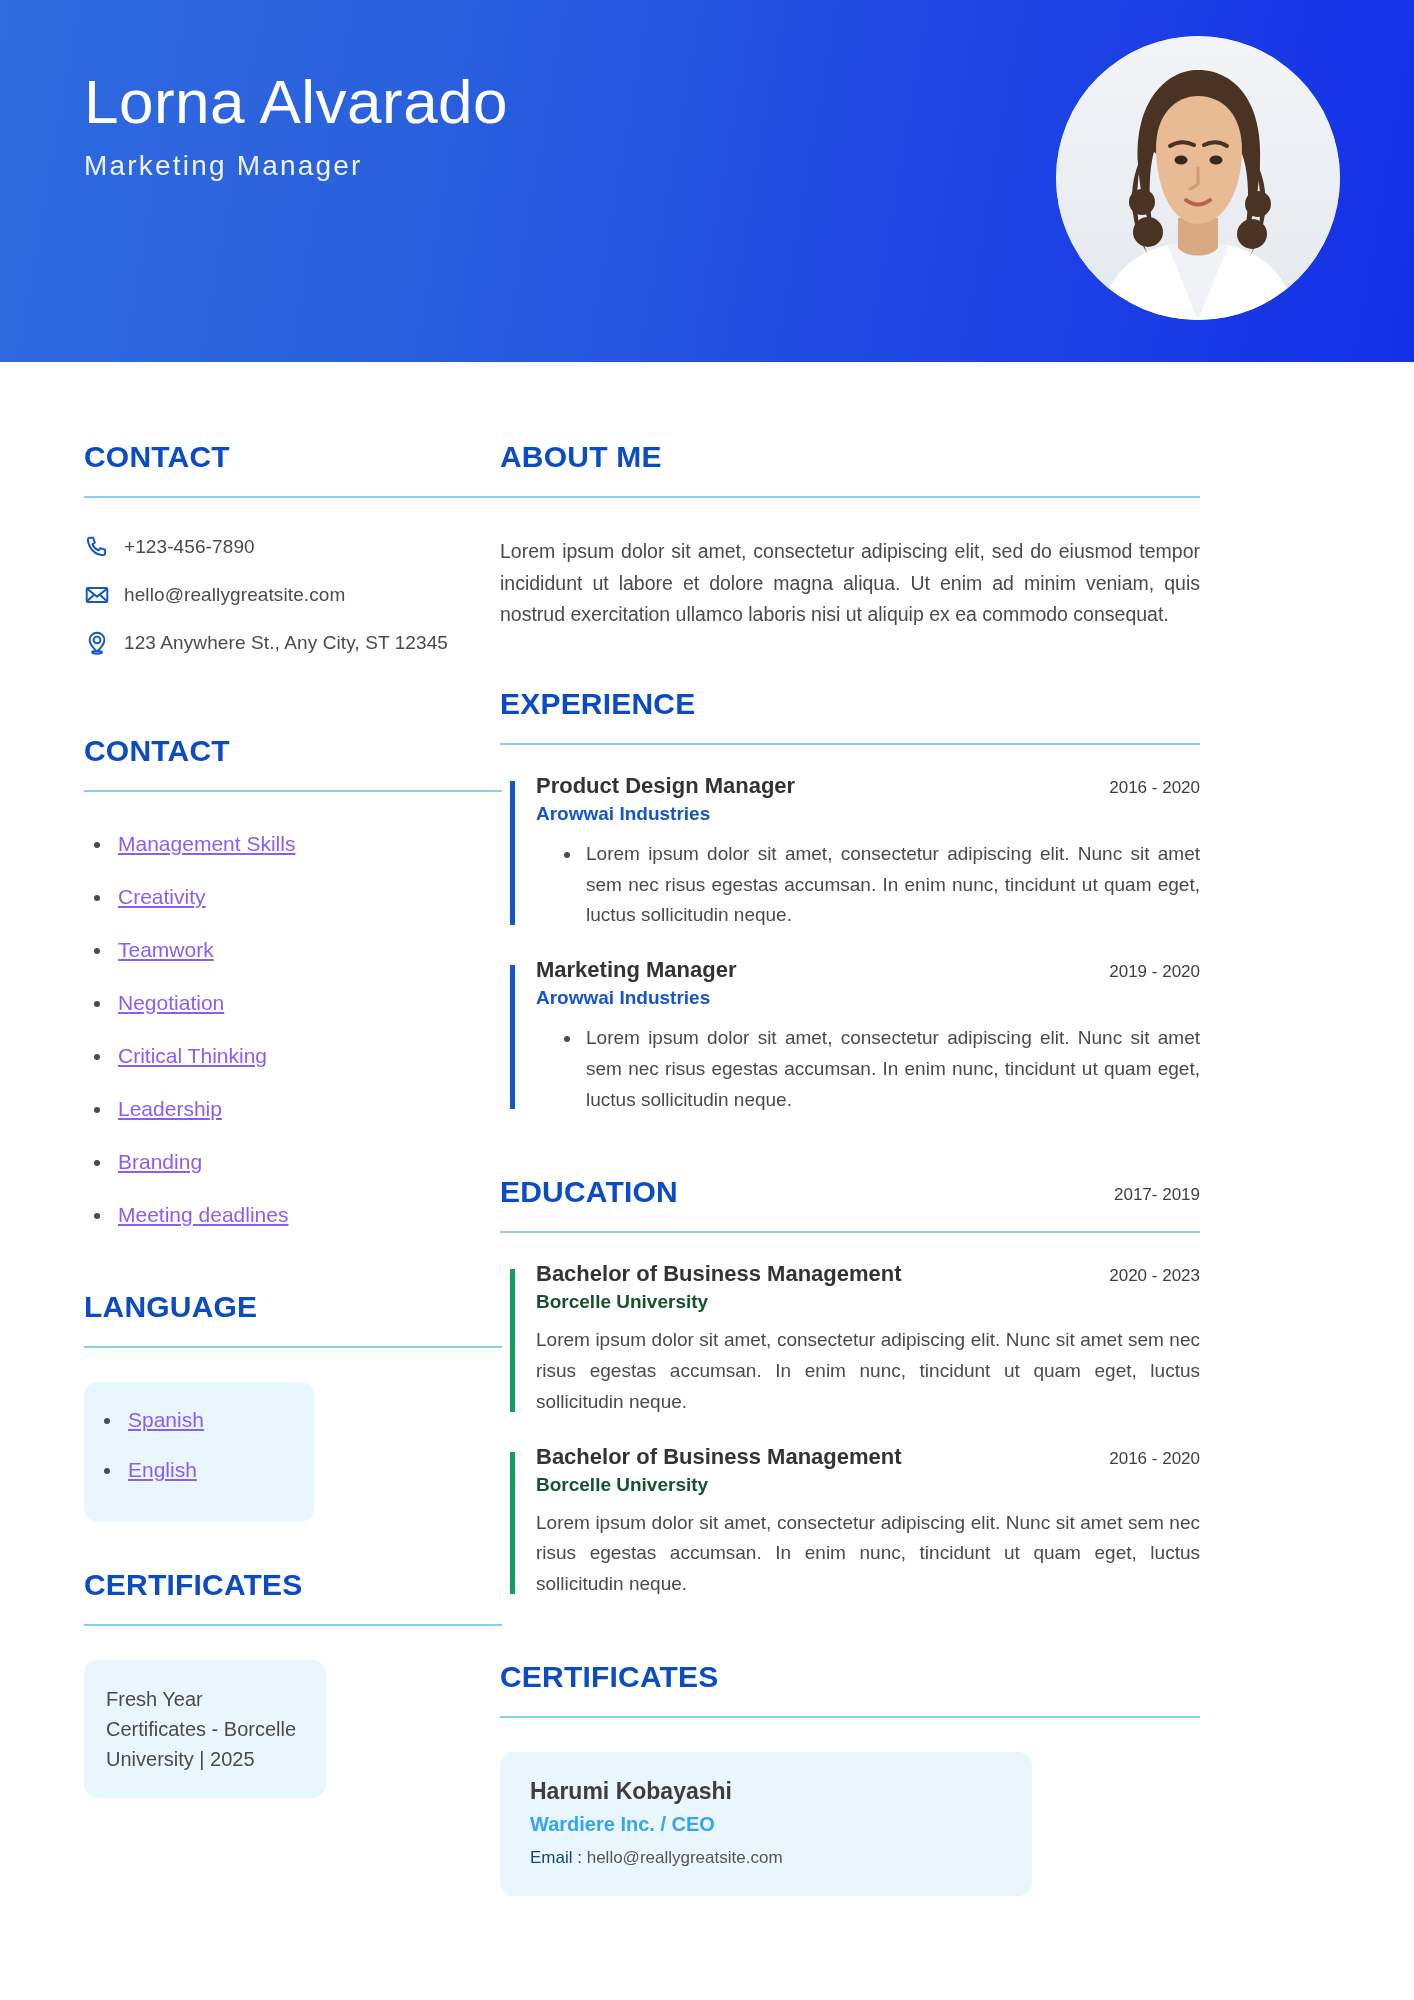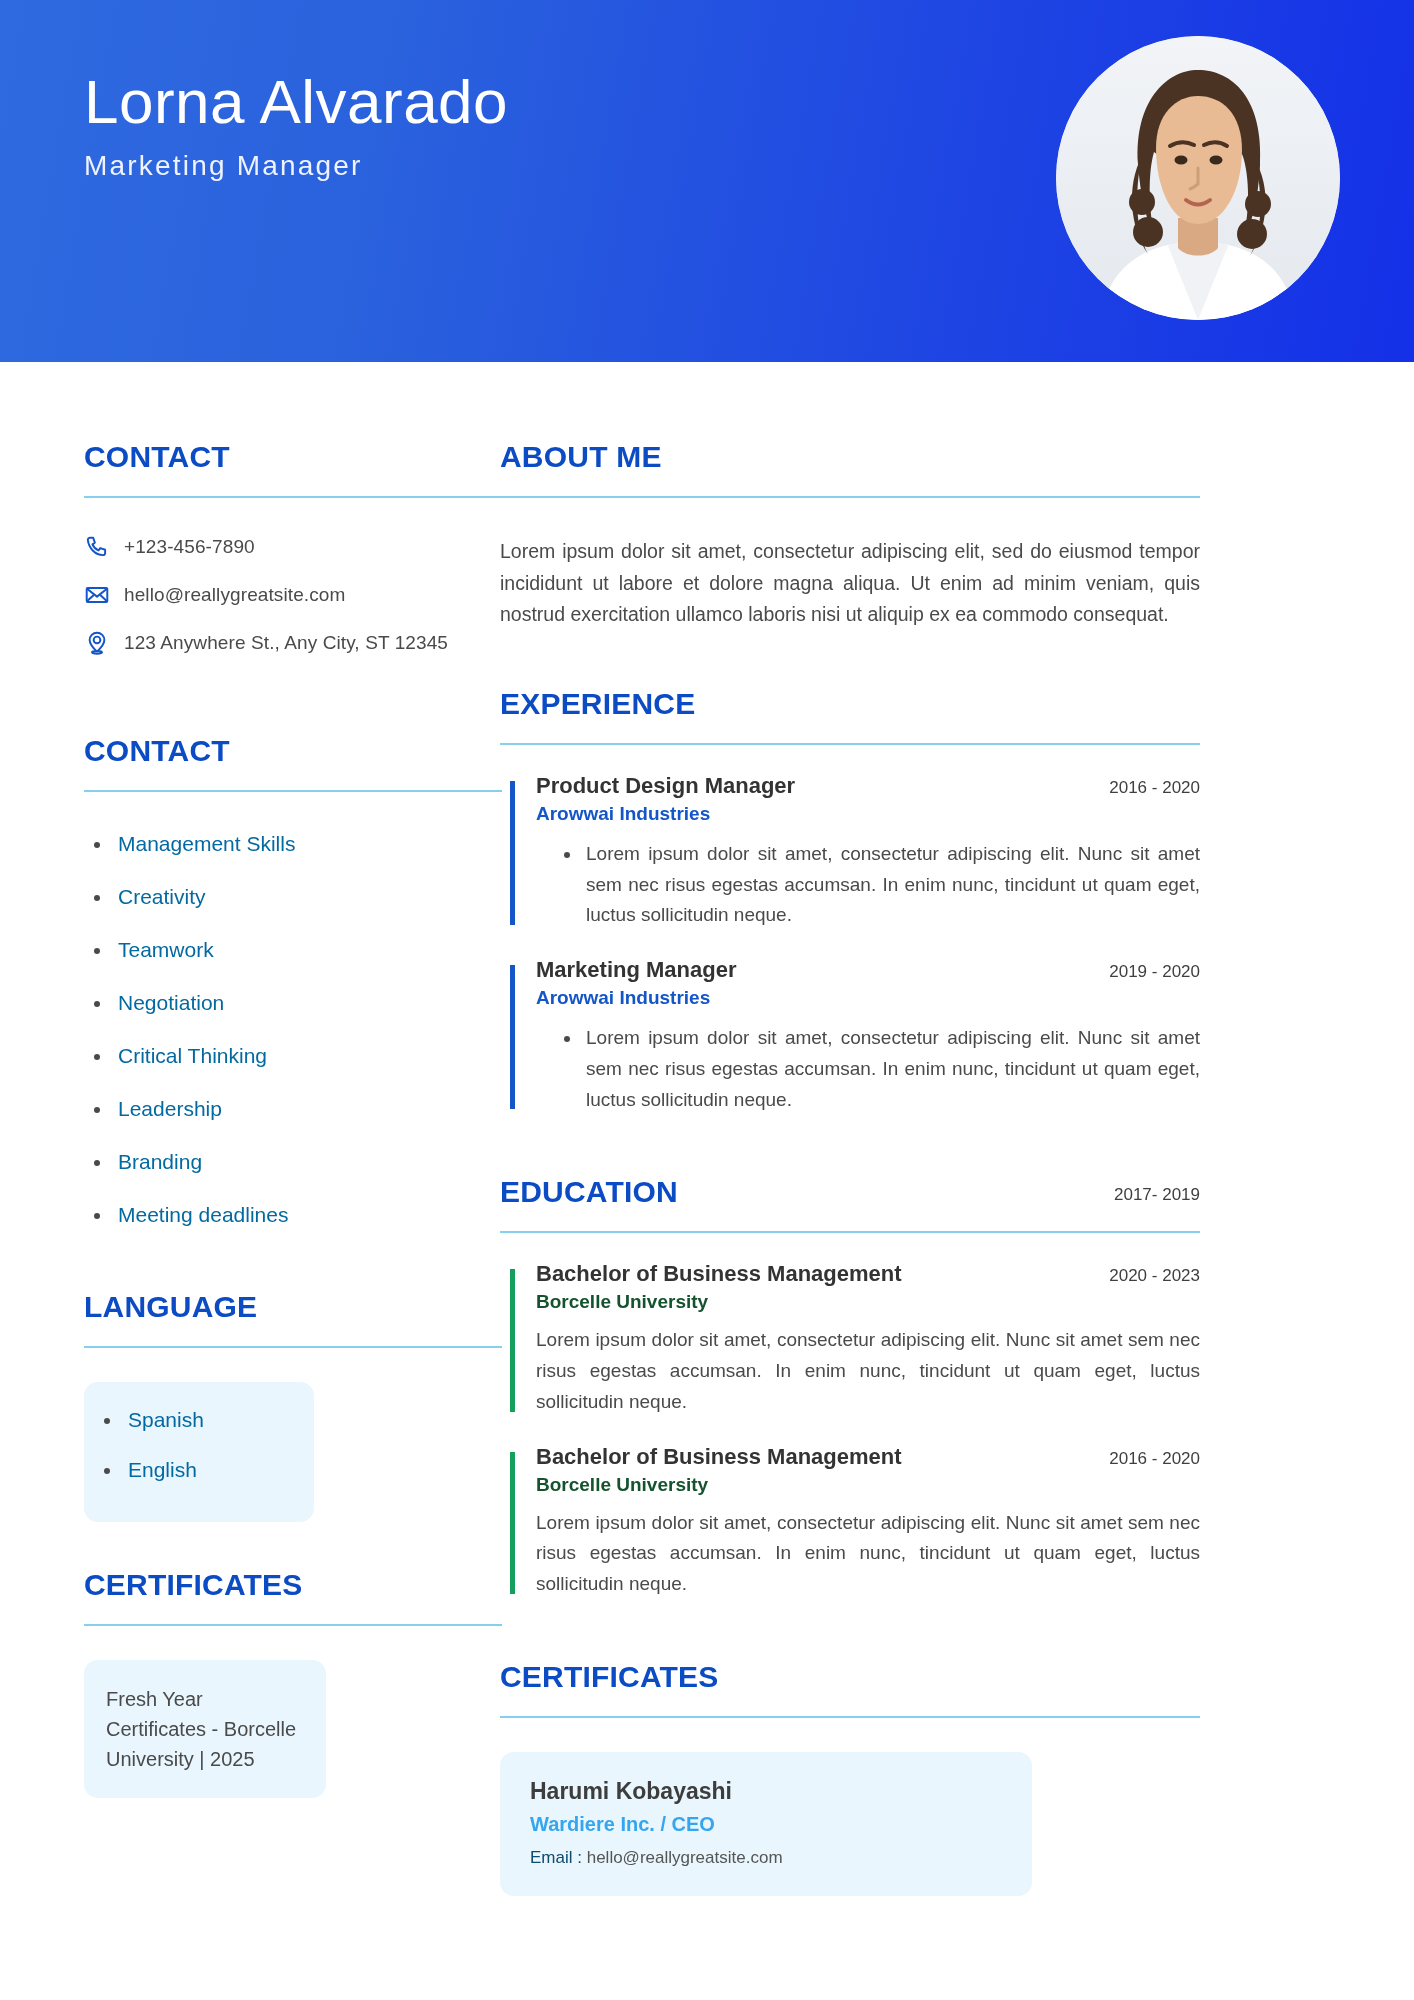--- a/index.html
+++ b/index.html
@@ -120,23 +120,24 @@
     font-size: 19px;
     color: #4a4a4a;
     letter-spacing: 0.1px;
   }
 
   
   ul.bullets { list-style: none; margin-top: 40px; }
   ul.bullets li {
     position: relative;
     font-size: 21px;
-    color: #0369a1;
+    color: #8b5cf6;
     padding-left: 34px;
     margin-bottom: 29px;
+    text-decoration: underline;
   }
   ul.bullets li:before {
     content: "";
     position: absolute;
     left: 10px;
     top: 10px;
     width: 6px; height: 6px;
     border-radius: 50%;
     background: #4a4a4a;
   }

